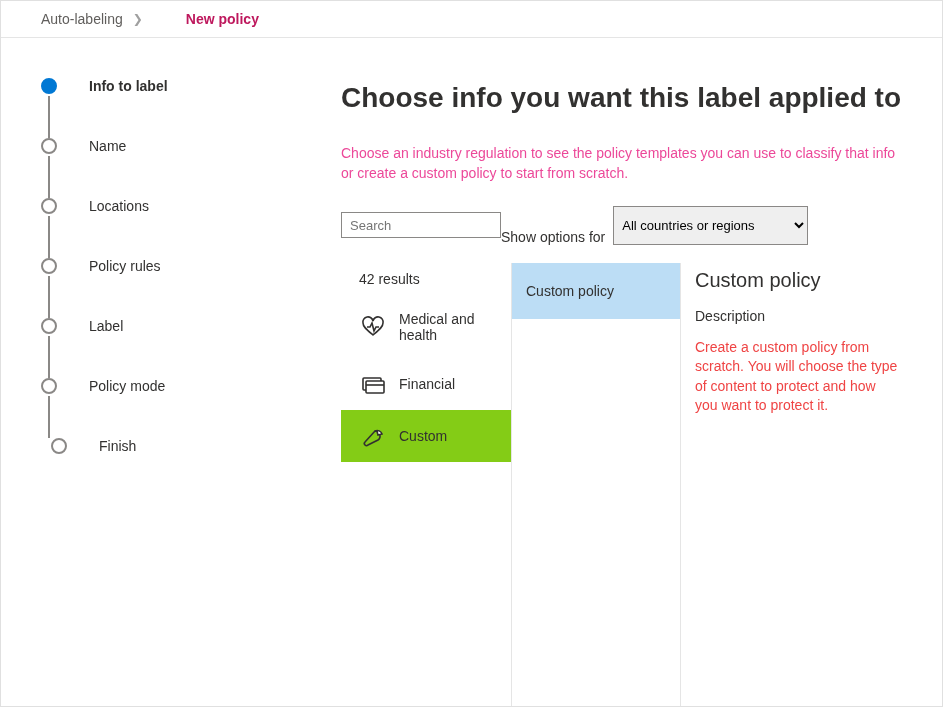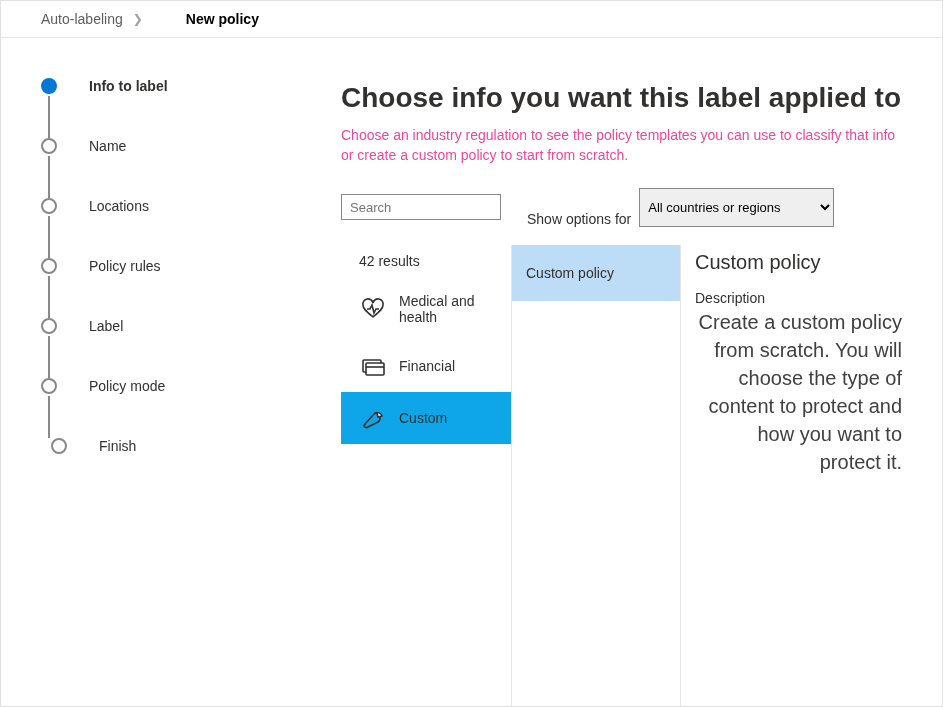--- a/index.html
+++ b/index.html
@@ -16,21 +16,21 @@
     }
     .breadcrumb {
       display: flex;
       align-items: center;
       gap: 10px;
       padding: 10px 40px;
       border-bottom: 1px solid #e5e5e5;
       font-size: 14px;
       color: #605e5c;
     }
-    .breadcrumb .current { color: #000000; font-weight: 600; padding-left: 33px; }
+    .breadcrumb .current { color: #be185d; font-weight: 600; padding-left: 33px; }
     .breadcrumb-sep { color: #a0a0a0; font-size: 12px; }
     .body {
       display: flex;
       flex: 1;
       overflow: hidden;
     }
     .stepper {
       width: 290px;
       padding: 40px 20px 0 40px;
     }
@@ -69,33 +69,32 @@
       flex: 1;
       padding: 42px 40px 0 50px;
       display: flex;
       flex-direction: column;
       overflow: hidden;
     }
     h1 {
       font-size: 28px;
       font-weight: 700;
       line-height: 1.25;
-      margin-bottom: 10px;
+      margin-bottom: 28px;
     }
     .subtitle {
       color: #ec4899;
       font-size: 14px;
       line-height: 1.45;
       margin-bottom: 22px;
       max-width: 560px;
     }
     .controls {
       display: flex;
       align-items: center;
-      gap: 26px;
       margin-bottom: 18px;
     }
     .search-input {
       border: 1px solid #8a8886;
       height: 26px;
       width: 160px;
       padding: 0 8px;
       font-size: 13px;
       color: #605e5c;
     }
@@ -124,21 +123,21 @@
       padding: 8px 0 10px 18px;
       font-size: 14px;
     }
     .cat-item {
       display: flex;
       align-items: center;
       gap: 14px;
       padding: 14px 10px 14px 20px;
       cursor: pointer;
     }
-    .cat-item.selected { background: #0ea5e9; }
+    .cat-item.selected { background: #84cc16; }
     .cat-icon { width: 24px; height: 24px; display:flex; align-items:center; justify-content:center;}
     .cat-label { font-size: 14px; line-height: 1.2; }
     .templates-col {
       width: 170px;
       border-left: 1px solid #e5e5e5;
       border-right: 1px solid #e5e5e5;
     }
     .template-item {
       padding: 20px 14px;
       font-size: 14px;
@@ -150,28 +149,27 @@
       padding: 6px 0 0 14px;
     }
     .detail-title {
       font-size: 20px;
       font-weight: 400;
       margin-bottom: 16px;
       color: #323130;
     }
     .detail-sub {
       font-size: 14px;
-      margin-bottom: 2px;
+      margin-bottom: 14px;
     }
     .detail-desc {
-      font-size: 20px;
-      color: #404040;
+      font-size: 14px;
+      color: #ef4444;
       line-height: 1.4;
       max-width: 210px;
-      text-align: right;
     }
   </style>
 </head>
 <body>
 
 <div class="breadcrumb">
   <span>Auto-labeling</span>
   <span class="breadcrumb-sep">❯</span>
   <span class="current">New policy</span>
 </div>

